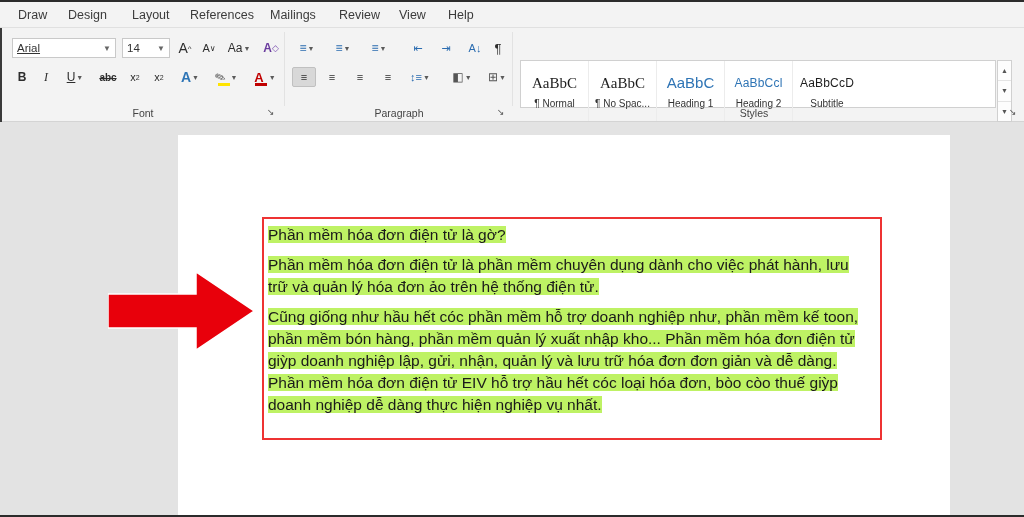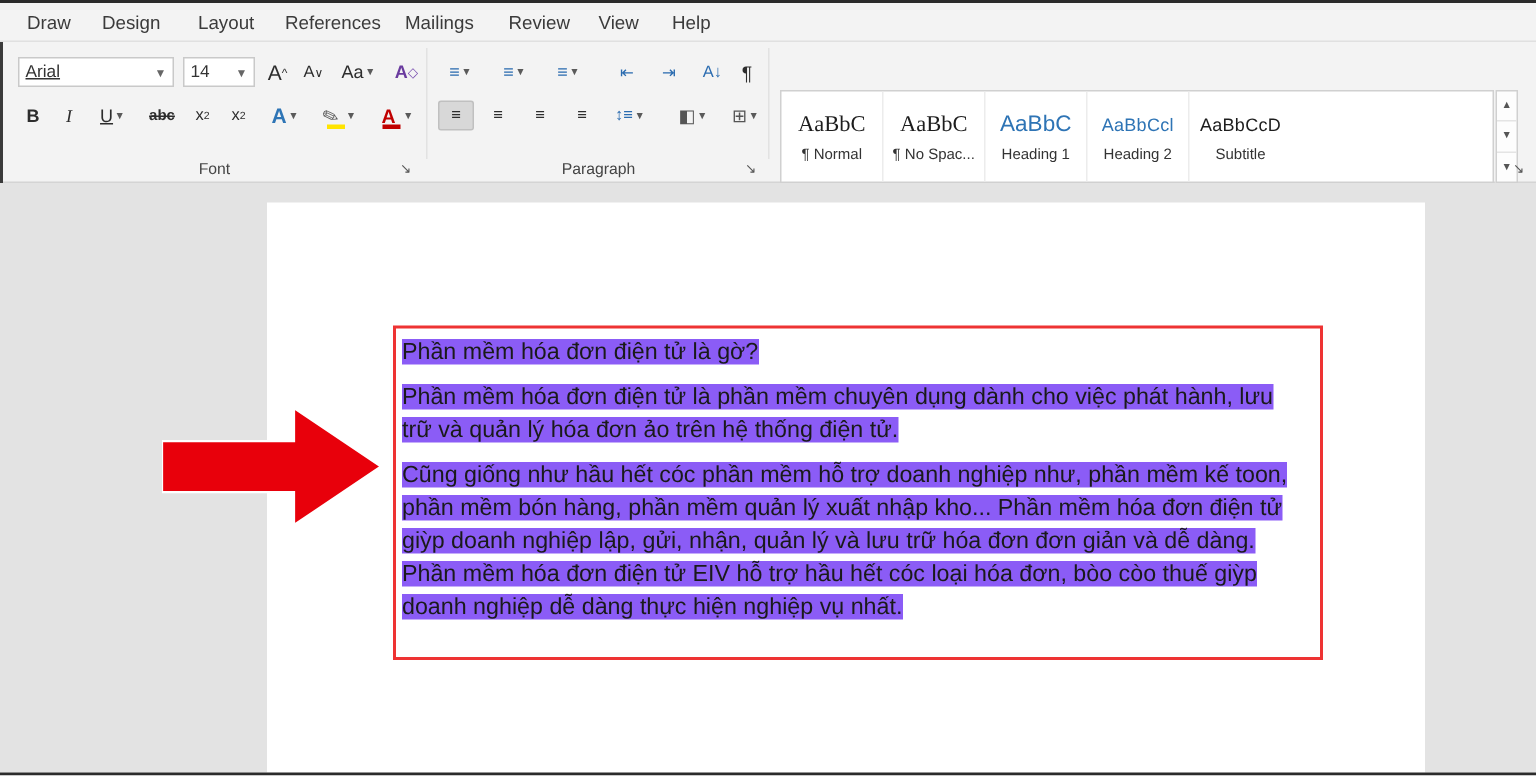--- a/index.html
+++ b/index.html
@@ -66,21 +66,21 @@
   .sub  { font-size: 11px; }
   .sub sub, .sub sup { font-size: 7px; }
 
   .ablue  { color: #2e75b6; font-weight: bold; }
   .ared   { color: #c00000; font-weight: bold; }
   .underbar { position:absolute; bottom:1px; left:50%; transform:translateX(-50%); width:12px; height:3px; }
 
   
   .stylebox {
     position: absolute; top: 31px; background: #fff;
-    border: 1px solid #d0d0d0; height: 62px; display: flex; align-items: center;
+    border: 1px solid #d0d0d0; height: 48px; display: flex;
   }
   .style-item {
     width: 68px; height: 60px; display: flex; flex-direction: column;
     align-items: center; justify-content: center; border-right: 1px solid #ececec;
     cursor: default;
   }
   .style-item:last-child { border-right: none; }
   .style-preview { font-size: 15px; color: #1d1d1d; line-height: 20px; white-space: nowrap; }
   .style-name { font-size: 10px; color: #333; margin-top: 5px; white-space: nowrap; }
   .sp-serif  { font-family: "Liberation Serif", serif; }
@@ -117,21 +117,21 @@
     border: 2px solid #ee3333;
   }
 
   
   .doc-text {
     position: absolute; left: 268px; top: 224px; width: 600px;
     font-size: 15.5px; line-height: 22px; color: #1a1a1a;
   }
   .doc-p { margin-bottom: 8px; }
   .doc-p span.hl {
-    background: #8b5cf6;
+    background: #bef264;
     box-decoration-break: clone;
     -webkit-box-decoration-break: clone;
   }
 
   
   .arrow { position: absolute; left: 108px; top: 272px; width: 146px; height: 78px; }
 </style>
 </head>
 <body>
 
@@ -301,20 +301,21 @@
           <div class="style-name">Subtitle</div>
         </div>
       </div>
 
       <div class="style-scroll" style="left:481px;">
         <div class="ss-btn">▲</div>
         <div class="ss-btn">▼</div>
         <div class="ss-btn">▼</div>
       </div>
 
+      <div class="group-label" style="left:0; width:476px;">Styles</div>
       <div class="dialog-launcher" style="right:2px;">↘</div>
     </div>
   </div>
 
   <div class="canvas">
     <div class="page"></div>
   </div>
 
   <div class="redbox"></div>
 

